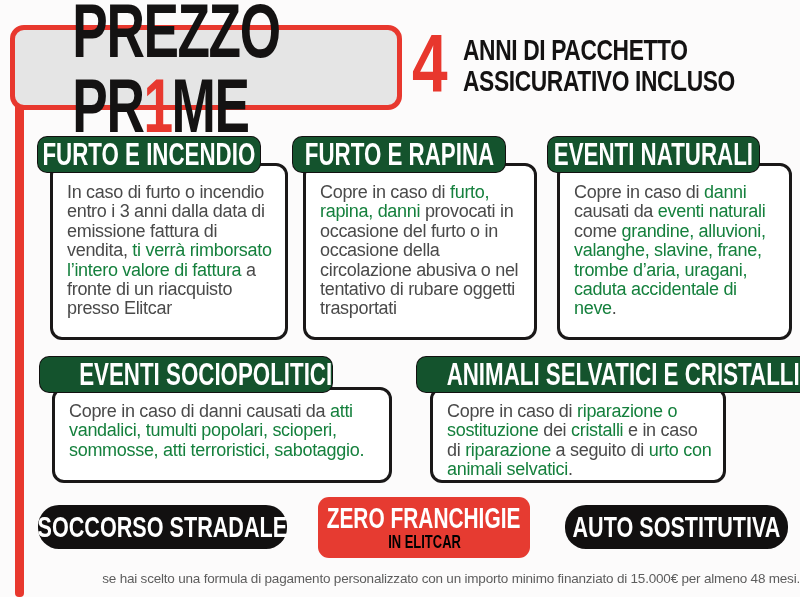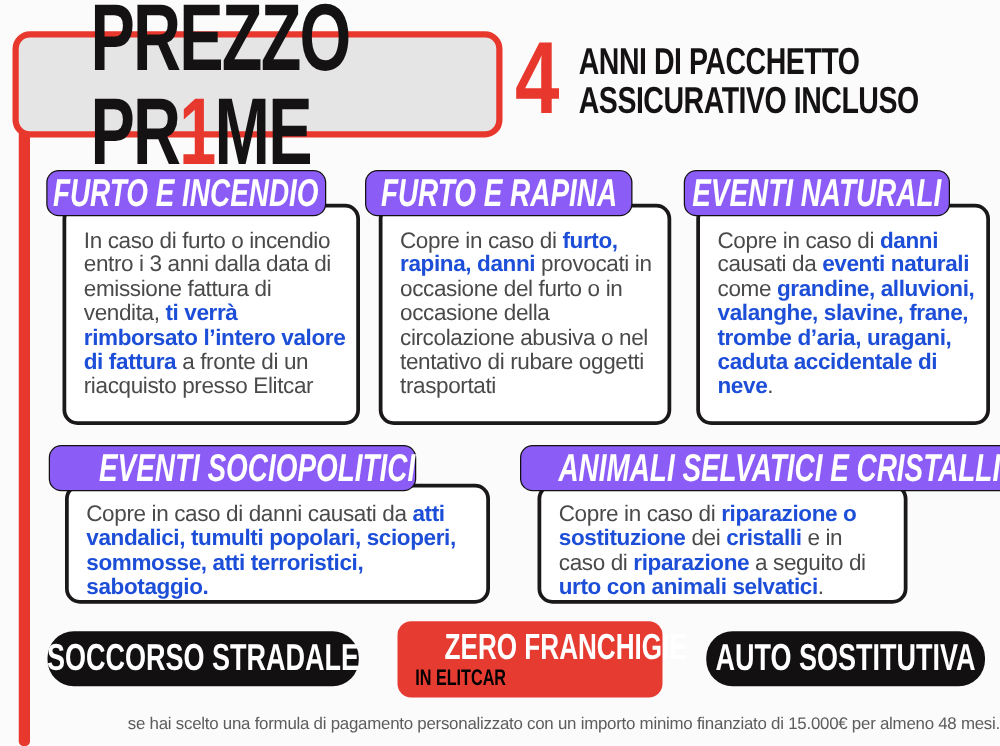--- a/index.html
+++ b/index.html
@@ -33,35 +33,35 @@
     line-height:86px;display:inline-block;transform:scaleX(0.78);transform-origin:left center;
     letter-spacing:-2px;
   }
   .top-badge-lines{
     position:absolute;left:463px;top:34px;
     font-size:30px;font-weight:bold;color:#141212;line-height:31px;letter-spacing:-0.5px;
   }
   .top-badge-lines div{height:31px;}
 
   .card-header{
-    position:absolute;height:35px;background:#8b5cf6;border-radius:9px;
+    position:absolute;height:35px;background:#14532d;border-radius:9px;
     display:flex;align-items:center;justify-content:center;
-    z-index:3;box-shadow:0 0 0 1px #121010;font-style:italic;
+    z-index:3;box-shadow:0 0 0 1px #121010;
   }
   .card-header span{
     color:#ffffff;font-size:31px;font-weight:bold;line-height:35px;letter-spacing:0;
   }
   .card-body{
     position:absolute;background:#ffffff;border:3px solid #1a1818;border-radius:12px;
     z-index:1;box-sizing:border-box;
   }
   .card-body p{
     margin:0;font-size:18px;line-height:19.4px;color:#4a4a4a;letter-spacing:-0.3px;
   }
-  .card-body p .b{font-weight:bold;color:#1d4ed8;}
+  .card-body p .b{font-weight:normal;color:#15803d;}
 
   
   .h-furto-incendio{left:38px;top:137px;width:222px;}
   .b-furto-incendio{left:50px;top:163px;width:238px;height:177px;padding:17px 6px 0 14px;}
   .h-furto-rapina{left:293px;top:137px;width:212px;}
   .b-furto-rapina{left:303px;top:163px;width:234px;height:177px;padding:17px 6px 0 14px;}
   .h-eventi-naturali{left:548px;top:137px;width:211px;}
   .b-eventi-naturali{left:557px;top:163px;width:235px;height:177px;padding:17px 6px 0 14px;}
 
   
@@ -74,21 +74,21 @@
     position:absolute;height:44px;background:#121010;border-radius:21px;
     display:flex;align-items:center;justify-content:center;z-index:2;
   }
   .badge span{color:#ffffff;font-size:30px;font-weight:bold;line-height:44px;}
   .badge-soccorso{left:38px;top:505px;width:249px;}
   .badge-auto{left:565px;top:505px;width:223px;}
 
   .badge-red{
     position:absolute;left:318px;top:497px;width:212px;height:61px;
     background:#e63b31;border-radius:11px;
-    display:flex;flex-direction:column;align-items:flex-start;justify-content:center;z-index:2;
+    display:flex;flex-direction:column;align-items:center;justify-content:center;z-index:2;
   }
   .badge-red .l1{color:#ffffff;font-size:29px;font-weight:bold;line-height:30px;}
   .badge-red .l2{color:#000000;font-size:18px;font-weight:bold;line-height:19px;}
 
   .disclaimer{
     position:absolute;left:0;right:0;top:571px;text-align:right;
     font-size:13.5px;color:#5d5d5d;letter-spacing:-0.2px;
   }
 </style>
 </head>

